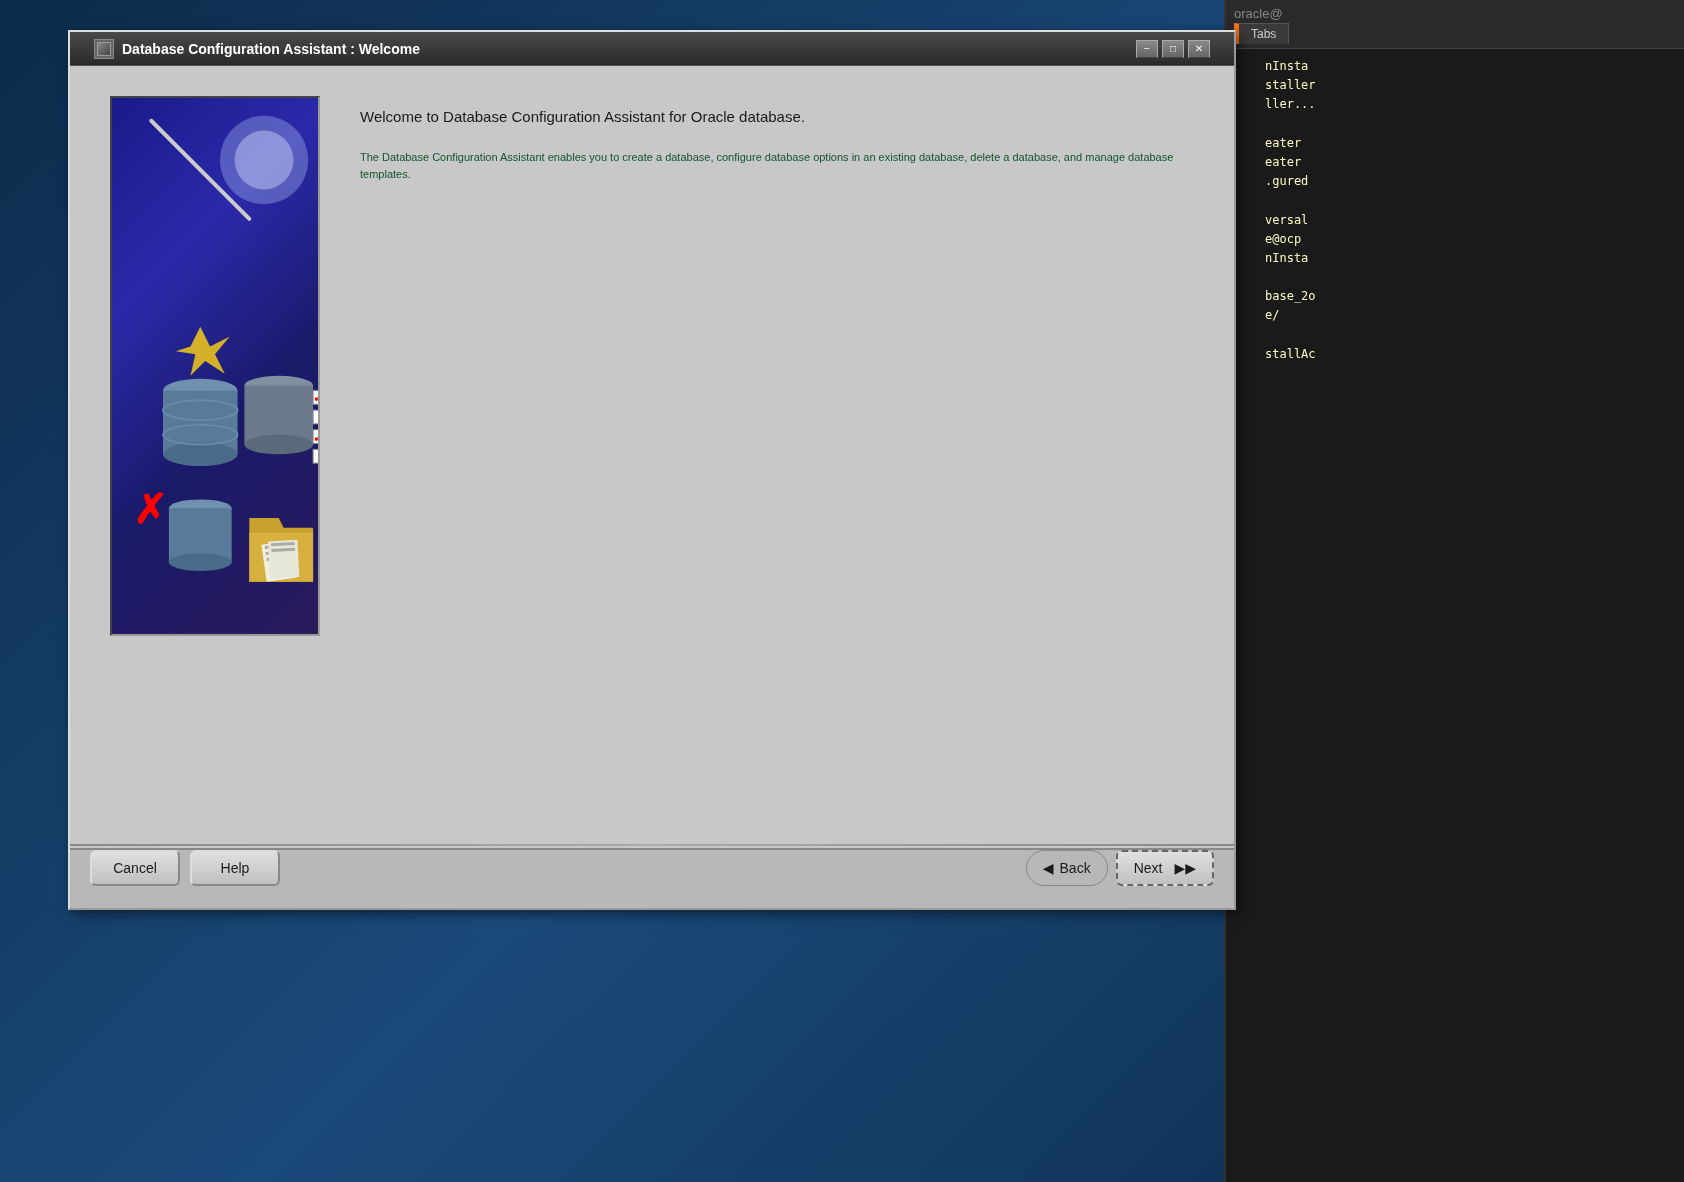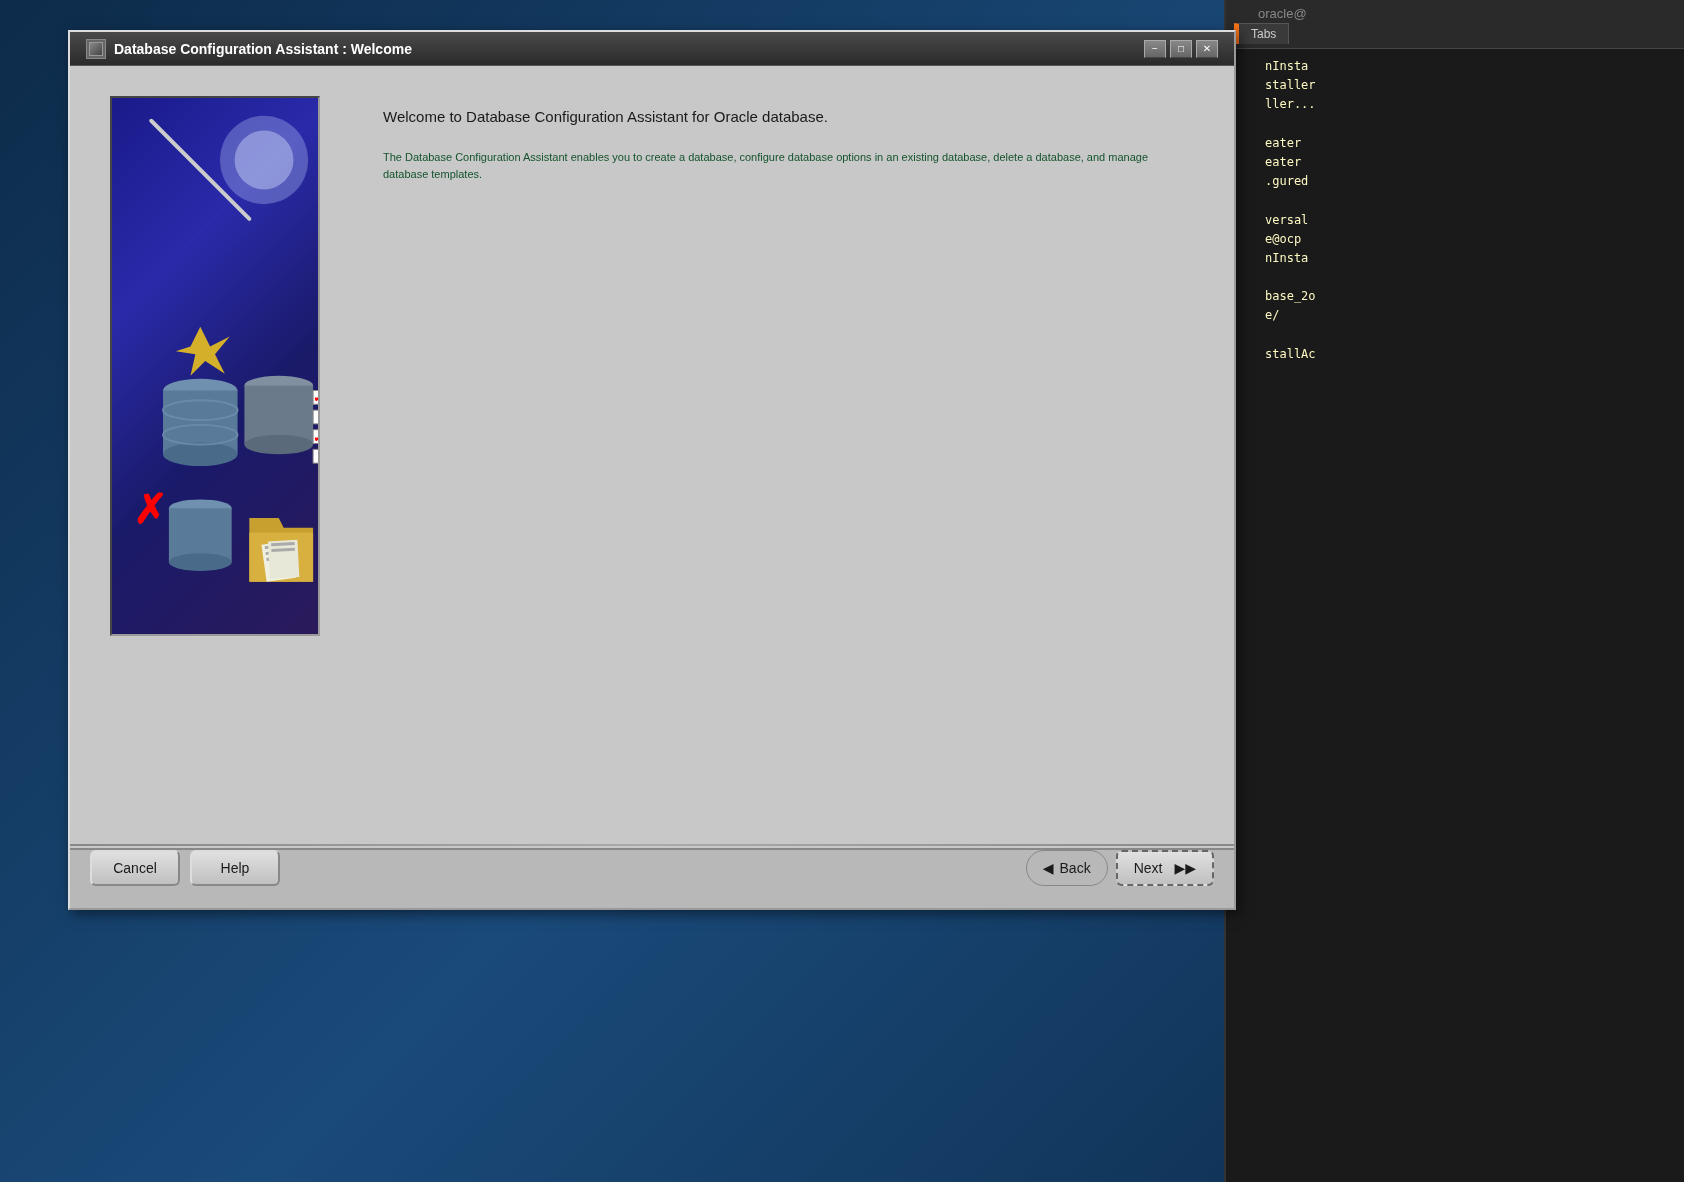--- a/index.html
+++ b/index.html
@@ -35,21 +35,20 @@
     .terminal-tab-bar {
       background: #2a2a2a;
       padding: 4px 8px;
       border-bottom: 1px solid #444;
     }
 
     .terminal-title {
       color: #888;
       font-size: 13px;
       padding: 2px 0;
-      margin-left: 24px;
     }
 
     .terminal-tab {
       display: inline-block;
       background: #3a3a3a;
       color: #ccc;
       padding: 3px 12px;
       font-size: 12px;
       border-top: 1px solid #555;
       border-left: 5px solid #f97316;
@@ -82,21 +81,21 @@
       box-shadow: 4px 4px 12px rgba(0,0,0,0.5);
     }
 
     
     .title-bar {
       background: linear-gradient(to bottom, #4a4a4a, #2a2a2a);
       height: 34px;
       display: flex;
       align-items: center;
       justify-content: space-between;
-      padding: 0 16px;
+      padding: 0 24px;
       border-bottom: 1px solid #555;
     }
 
     .title-bar-left {
       display: flex;
       align-items: center;
       gap: 8px;
     }
 
     .title-bar-icon {
@@ -159,21 +158,20 @@
       background: linear-gradient(135deg, #1a1a8a 0%, #2a2aaa 30%, #1a1a6a 60%, #2a1a5a 100%);
       border: 2px inset #999;
       position: relative;
       overflow: hidden;
     }
 
     
     .text-content {
       flex: 1;
       padding-top: 10px;
-      margin-left: 23px;
     }
 
     .welcome-text-primary {
       font-size: 15px;
       color: #1a1a1a;
       margin-bottom: 20px;
       line-height: 1.5;
     }
 
     .welcome-text-secondary {

